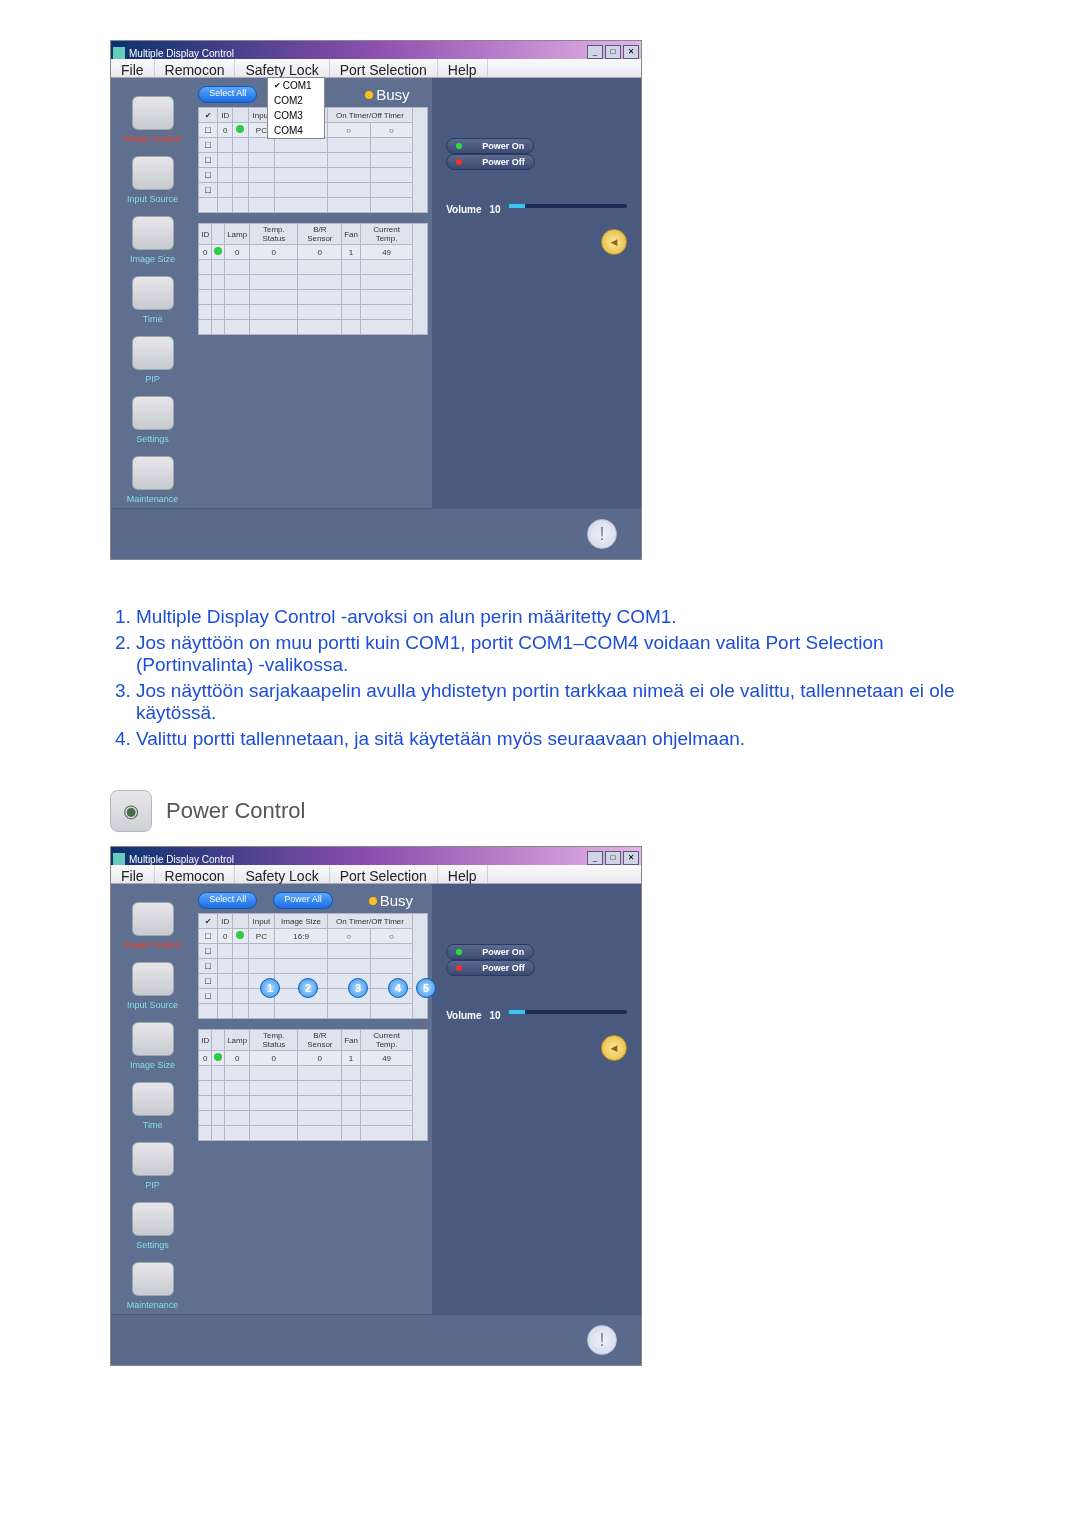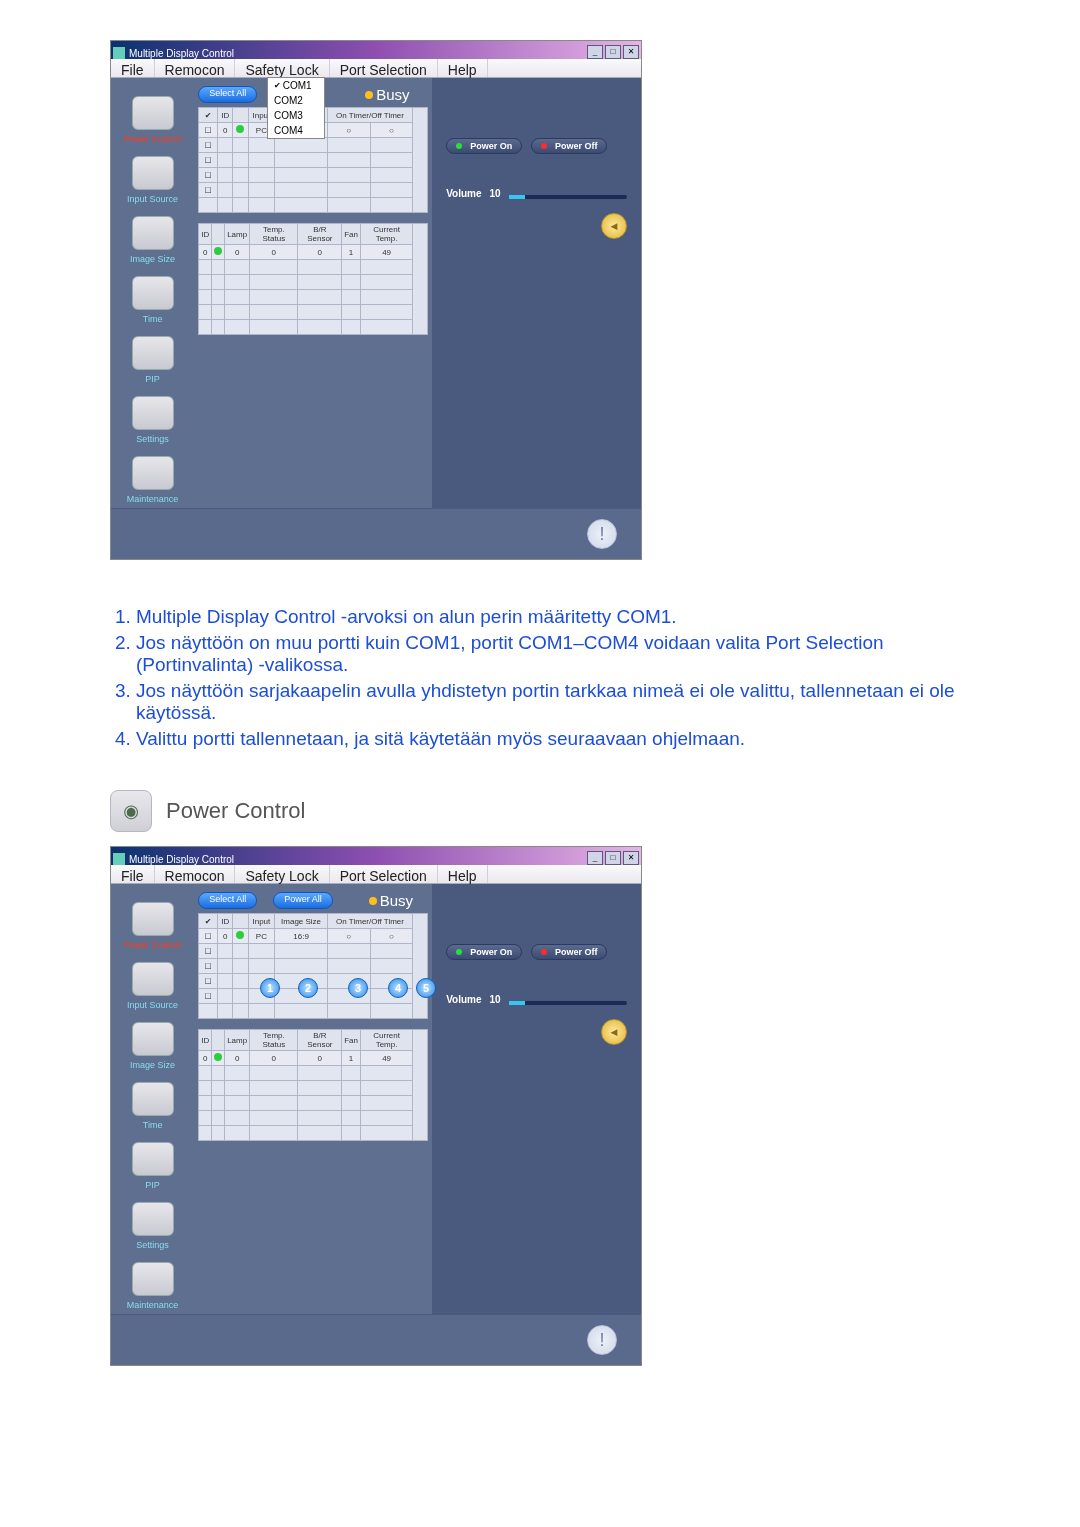--- a/index.html
+++ b/index.html
@@ -31,25 +31,25 @@
   .tbl{width:230px;border:1px solid #9aa;font-size:8px;color:#333;background:#d7dbe6;border-collapse:collapse}
   .tbl th,.tbl td{border:1px solid #b0b5c8;padding:1px 2px;text-align:center;height:12px;background:#e7eaf2}
   .tbl th{background:#dfe3ee;font-weight:normal}
   .tbl .ck{width:14px}
   .tbl .dot{width:8px;height:8px;border-radius:50%;display:inline-block}
   .tbl .g{background:#2ecc40}
   .tbl .blank td{background:#e2e6f0}
   .scrollcol{width:10px;background:#d0d5e2}
   
   .ctrl{width:200px;background:#4a5a7e;color:#fff;font-size:10px;padding:60px 14px 0;position:relative}
-  .pwrbtn{display:inline-flex;align-items:center;gap:8px;font-size:9px;color:#fff;font-weight:bold;background:linear-gradient(#5b6a8e,#3a4a72);border:1px solid #2a3a60;border-radius:9px;padding:2px 9px;margin-right:6px}
+  .pwrbtn{display:inline-flex;align-items:center;gap:20px;font-size:9px;color:#fff;font-weight:bold;background:linear-gradient(#5b6a8e,#3a4a72);border:1px solid #2a3a60;border-radius:9px;padding:2px 9px;margin-right:6px}
   .pwrbtn .d{width:6px;height:6px;border-radius:50%}
   .pwrbtn .d.on{background:#27e03a}
   .pwrbtn .d.off{background:#ff2a2a}
-  .vol{margin-top:34px;display:flex;align-items:flex-end;gap:8px;font-weight:bold}
+  .vol{margin-top:34px;display:flex;align-items:flex-start;gap:8px;font-weight:bold}
   .vslider{flex:1;height:4px;background:#1b2b56;position:relative;border-radius:2px}
   .vslider::before{content:"";position:absolute;left:0;width:14%;height:100%;background:#36c7ef}
   .spk{width:24px;height:24px;border-radius:50%;background:radial-gradient(#fde9a0,#e2b42e);margin:14px 0 0 auto;border:1px solid #b8922a;display:flex;align-items:center;justify-content:center}
   .spk::before{content:"◀";font-size:9px;color:#8a6b10}
   
   .foot{height:50px;background:#5a6a8c;border-top:1px solid #495a80;display:flex;align-items:center;justify-content:flex-end;padding-right:24px}
   .footicon{width:28px;height:28px;border-radius:50%;background:radial-gradient(#eef1f9,#cfd6e8);display:flex;align-items:center;justify-content:center;color:#6b7da8;font-size:18px;border:1px solid #b8c2de}
   
   .bubble{width:18px;height:18px;border-radius:50%;background:radial-gradient(#bfe4ff,#2a87e8);color:#fff;font-size:11px;font-weight:bold;display:inline-flex;align-items:center;justify-content:center;border:1.5px solid #0d60c0}
   

